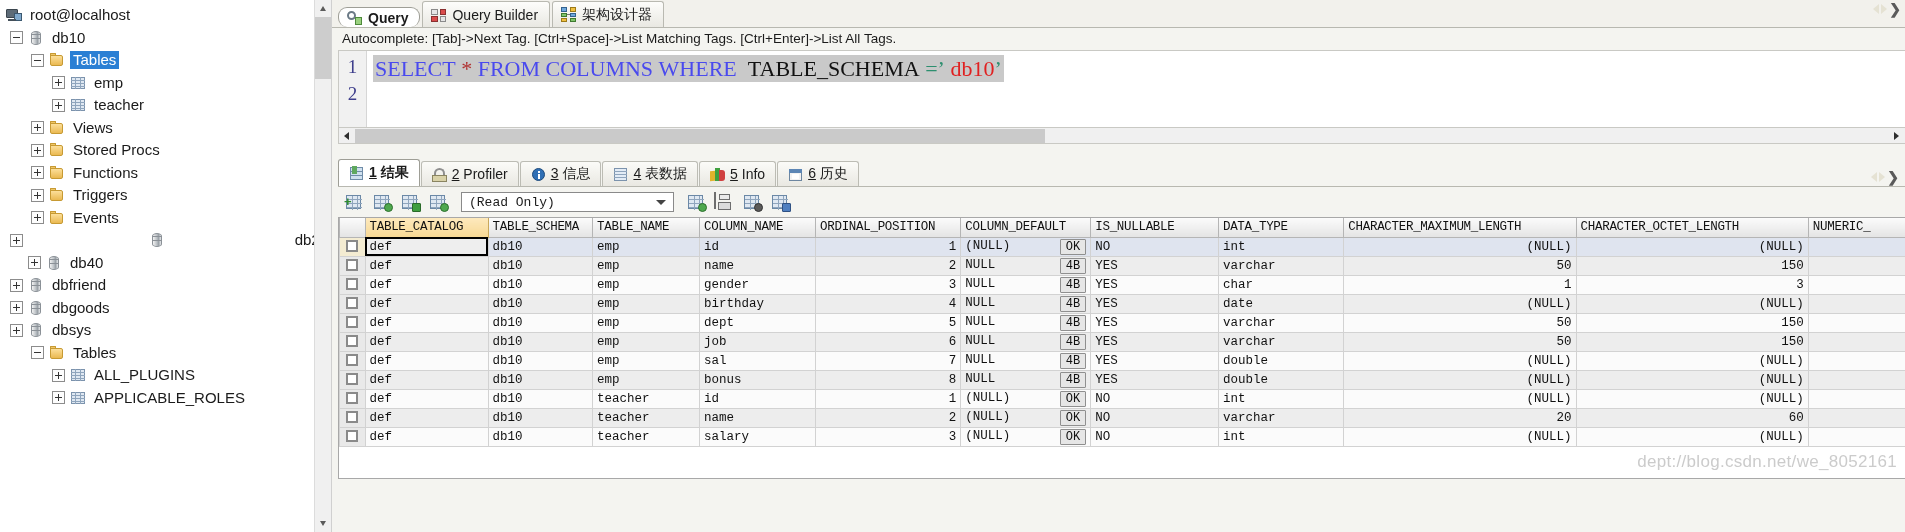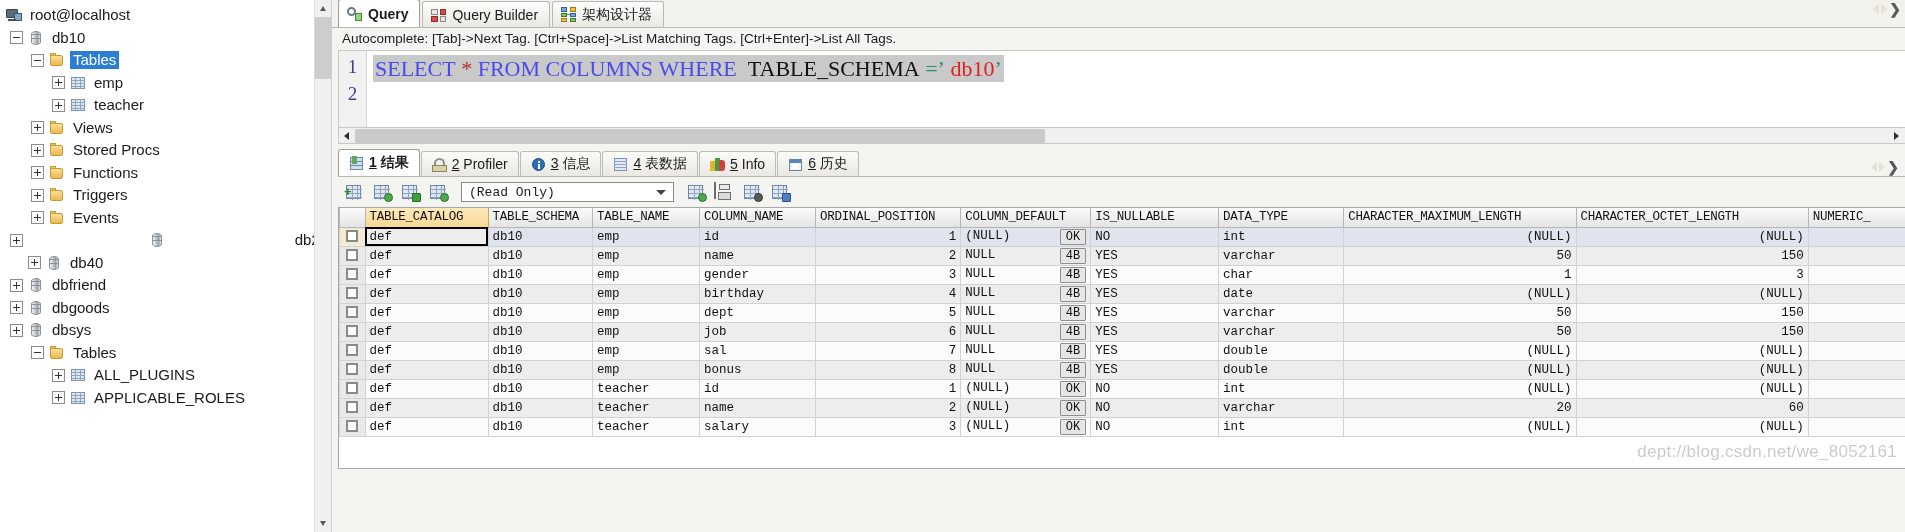--- a/index.html
+++ b/index.html
@@ -106,22 +106,23 @@
   }
   .qtab {
     height: 26px; display:flex; align-items:center; gap:5px;
     padding: 0 11px 0 8px; margin-right: 2px;
     border: 1px solid #b9b9b1; border-bottom: none;
     background: linear-gradient(to bottom,#fdfdfb,#e9e8e2);
     border-radius: 3px 3px 0 0;
     font-size: 14px; color:#1b1b1b; cursor:pointer; white-space:nowrap;
   }
   .qtab.active {
-    background: #ffffff; font-weight: bold; height:28px;
+    background: #ffffff; font-weight: bold; height:20px;
     border-color:#9e9e96;
+    border-radius:9px;
   }
   .tabicon { width:16px; height:16px; position:relative; display:inline-block; }
   
   .i-query .q1{position:absolute;left:0;top:1px;width:9px;height:9px;border:2px solid #6b7a86;border-radius:50%;}
   .i-query .q2{position:absolute;left:7px;top:9px;width:7px;height:2px;background:#6b7a86;transform:rotate(45deg);}
   .i-query .q3{position:absolute;left:8px;top:7px;width:7px;height:8px;background:#9ad17f;border:1px solid #4e8a3b;}
   
   .i-builder .b1{position:absolute;left:0;top:2px;width:7px;height:6px;background:#e6e6e6;border:1px solid #8a8a8a;}
   .i-builder .b2{position:absolute;left:9px;top:2px;width:6px;height:6px;background:#d94b4b;border:1px solid #8a3030;}
   .i-builder .b3{position:absolute;left:0;top:9px;width:7px;height:6px;background:#d94b4b;border:1px solid #8a3030;}
@@ -182,21 +183,21 @@
   }
   .hs-left, .hs-right { width:16px;height:14px; position:relative; cursor:pointer;}
   .arrow-l { position:absolute;left:5px;top:3px;width:0;height:0;
     border-top:4px solid transparent;border-bottom:4px solid transparent;border-right:5px solid #2f2f2f;}
   .arrow-r { position:absolute;left:5px;top:3px;width:0;height:0;
     border-top:4px solid transparent;border-bottom:4px solid transparent;border-left:5px solid #2f2f2f;}
   .hs-thumb { height:14px; background:#cacaca; }
 
   
   #resulttabs {
-    margin-top: 6px; margin-left:6px; height: 27px;
+    margin-top: 16px; margin-left:6px; height: 27px;
     display:flex; align-items:flex-end; position:relative;
     border-bottom:1px solid #b8b8b0;
   }
   .rtab {
     height: 25px; display:flex; align-items:center; gap:5px;
     padding: 0 10px; margin-right:1px;
     border:1px solid #bcbcb4; border-bottom:none;
     background: linear-gradient(to bottom,#fbfbf8,#e9e8e2);
     border-radius:3px 3px 0 0;
     font-size:14px; color:#1b1b1b; cursor:pointer; white-space:nowrap;

